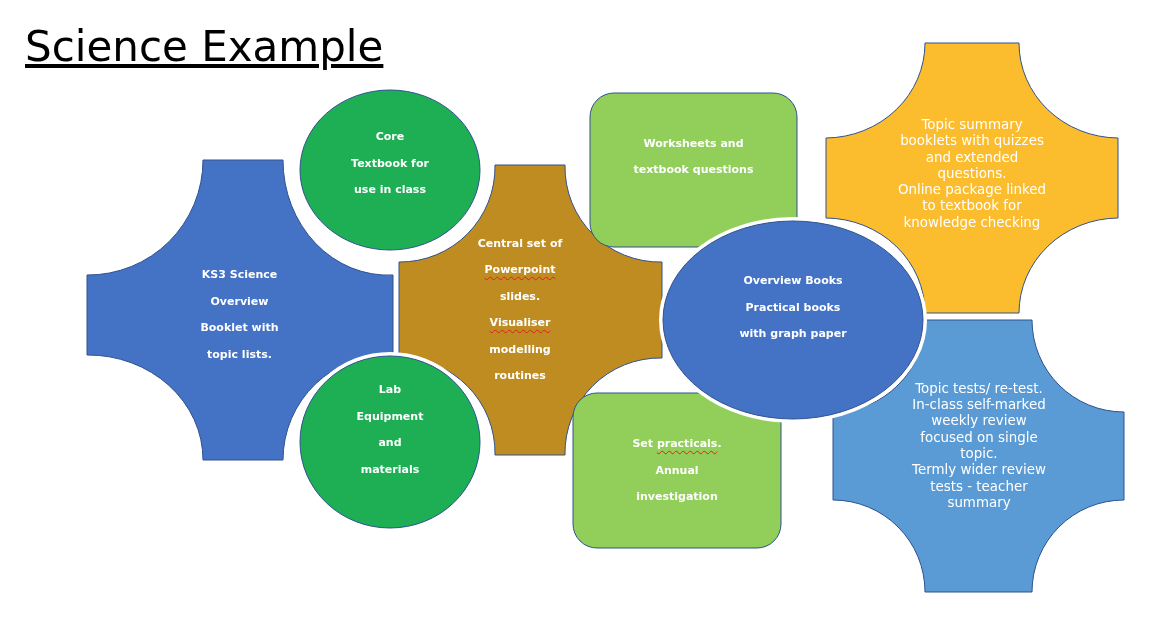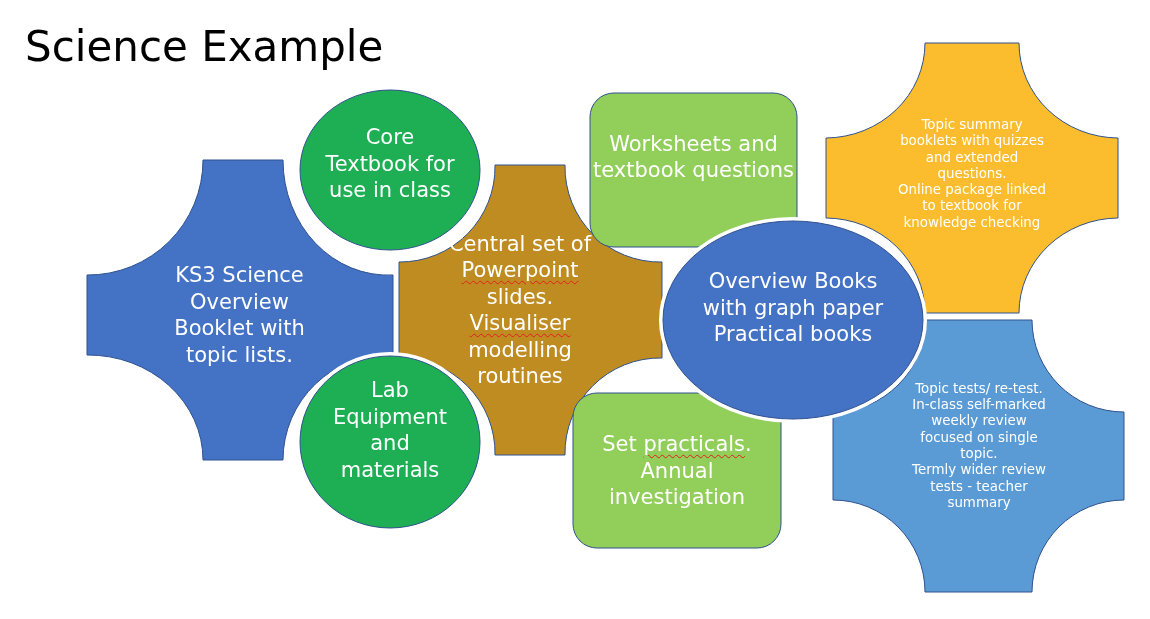--- a/index.html
+++ b/index.html
@@ -1,25 +1,25 @@
 <!DOCTYPE html>
 <html><head>
 <meta charset="utf-8">
 <style>
   html, body { margin: 0; padding: 0; background: #ffffff; }
   body { width: 1150px; height: 619px; position: relative; overflow: hidden;
          font-family: "Liberation Sans", "DejaVu Sans", sans-serif; }
   #canvas { position: absolute; left: 0; top: 0; width: 1150px; height: 619px; }
   .title { position: absolute; left: 25px; top: 22px; font-size: 42px; color: #000;
-           font-family: "DejaVu Sans", "Liberation Sans", sans-serif; letter-spacing: 0px; }
+           font-family: "DejaVu Sans", "Liberation Sans", sans-serif; letter-spacing: 0px; text-decoration: underline; }
   .label { position: absolute; color: #ffffff; text-align: center; display: flex;
            align-items: center; justify-content: center; flex-direction: column;
            font-family: "DejaVu Sans", "Liberation Sans", sans-serif; }
   .label .line { display: block; white-space: nowrap; }
-  .big { font-size: 21px; line-height: 26.5px; }
+  .big { font-size: 11px; line-height: 26.5px; font-weight: bold; }
   .small { font-size: 13.4px; line-height: 16.3px; }
   .squiggle { text-decoration: underline wavy #e0201d; text-decoration-thickness: 1px;
               text-underline-offset: 3px; }
 </style>
 </head>
 <body>
 
 <svg id="canvas" width="1150" height="619" viewBox="0 0 1150 619" xmlns="http://www.w3.org/2000/svg">
 
   <path id="shape-overview" d="M 203 160 L 283 160 A 105 115 0 0 0 393 275 L 393 355 A 105 105 0 0 0 283 460 L 203 460 A 115 105 0 0 0 87 355 L 87 275 A 115 115 0 0 0 203 160 Z" stroke="#2F528F" stroke-width="1" fill="#4472C4"></path>
@@ -81,22 +81,22 @@
   </div>
 
 <div class="label big" style="left:578px; top:430px; width:198px; height:82px;text-align:center;">
     <span class="line">Set <span class="squiggle">practicals</span>.</span>
     <span class="line">Annual</span>
     <span class="line">investigation</span>
   </div>
 
 <div class="label big" style="left:680px; top:266px; width:226px; height:84px;">
     <span class="line">Overview Books</span>
+    <span class="line">Practical books</span>
     <span class="line">with graph paper</span>
-    <span class="line">Practical books</span>
   </div>
 
 <div class="label small" style="left:872px; top:116px; width:200px; height:116px;">
     <span class="line">Topic summary</span>
     <span class="line">booklets with quizzes</span>
     <span class="line">and extended</span>
     <span class="line">questions.</span>
     <span class="line">Online package linked</span>
     <span class="line">to textbook for</span>
     <span class="line">knowledge checking</span>

